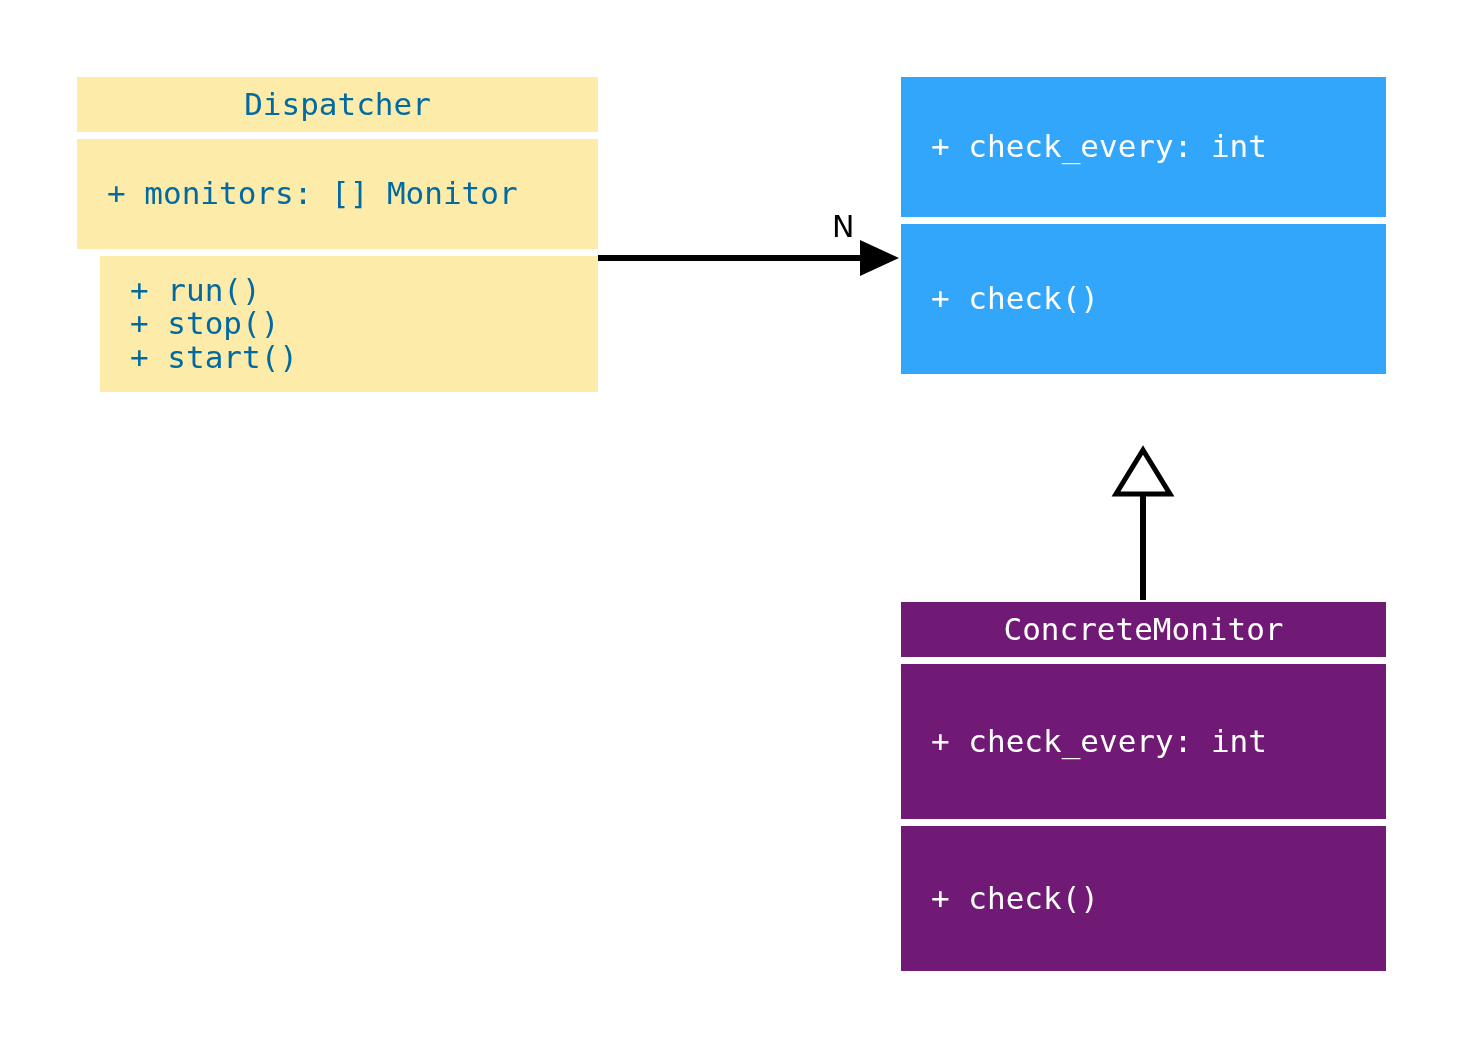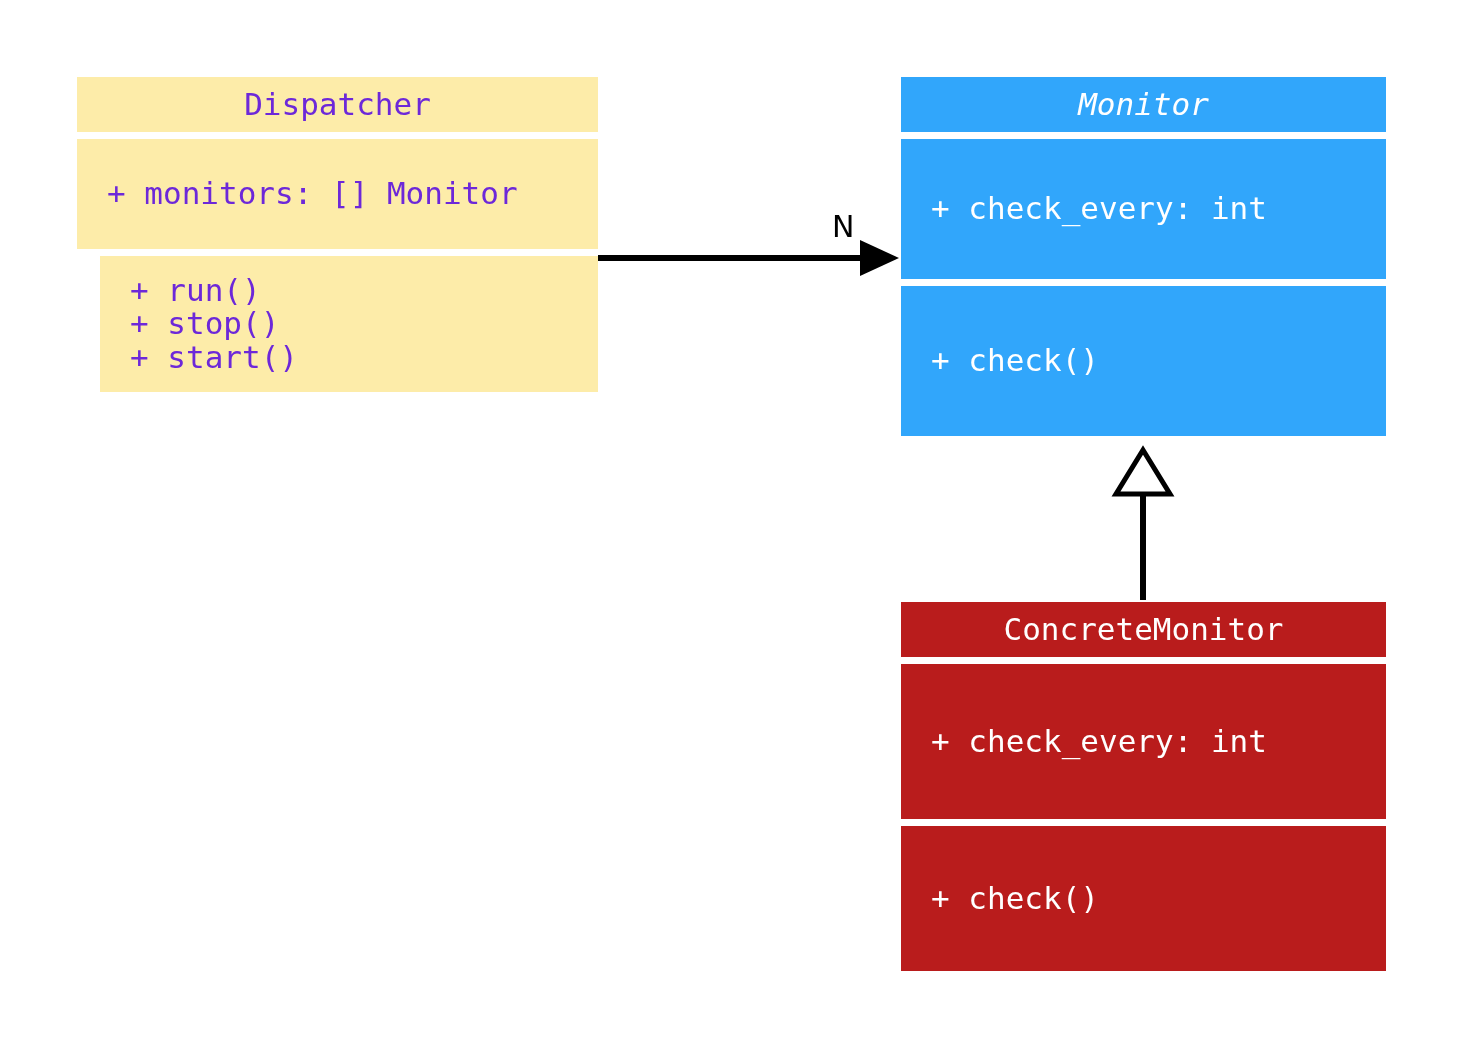--- a/index.html
+++ b/index.html
@@ -60,21 +60,21 @@
   }
 
   
   #dispatcher-class {
     left: 77px;
     top: 77px;
     width: 521px;
   }
   #dispatcher-class .compartment { background: #FDECA9; }
   #dispatcher-class .class-title,
-  #dispatcher-class .member { color: #6d28d9; }
+  #dispatcher-class .member { color: #0369a1; }
   #dispatcher-title-compartment { height: 55px; }
   #dispatcher-attrs-compartment { height: 110px; }
   #dispatcher-methods-compartment { height: 136px; margin-left: 23px; }
 
   
   #monitor-class {
     left: 901px;
     top: 77px;
     width: 485px;
   }
@@ -84,21 +84,21 @@
   #monitor-title-compartment { height: 55px; }
   #monitor-attrs-compartment { height: 140px; }
   #monitor-methods-compartment { height: 150px; }
 
   
   #concretemonitor-class {
     left: 901px;
     top: 602px;
     width: 485px;
   }
-  #concretemonitor-class .compartment { background: #b91c1c; }
+  #concretemonitor-class .compartment { background: #701a75; }
   #concretemonitor-class .class-title,
   #concretemonitor-class .member { color: #ffffff; }
   #concrete-title-compartment { height: 55px; }
   #concrete-attrs-compartment { height: 155px; }
   #concrete-methods-compartment { height: 145px; }
 
   
   .edge-svg {
     position: absolute;
     left: 0;
@@ -148,23 +148,20 @@
     <div class="compartment" id="dispatcher-methods-compartment">
       <div class="member-list">
         <div class="member">+ run()</div>
         <div class="member">+ stop()</div>
         <div class="member">+ start()</div>
       </div>
     </div>
   </div>
 
   <div class="uml-class" id="monitor-class">
-    <div class="compartment" id="monitor-title-compartment">
-      <div class="class-title abstract">Monitor</div>
-    </div>
     <div class="compartment" id="monitor-attrs-compartment">
       <div class="member-list">
         <div class="member">+ check_every: int</div>
       </div>
     </div>
     <div class="compartment" id="monitor-methods-compartment">
       <div class="member-list">
         <div class="member">+ check()</div>
       </div>
     </div>

